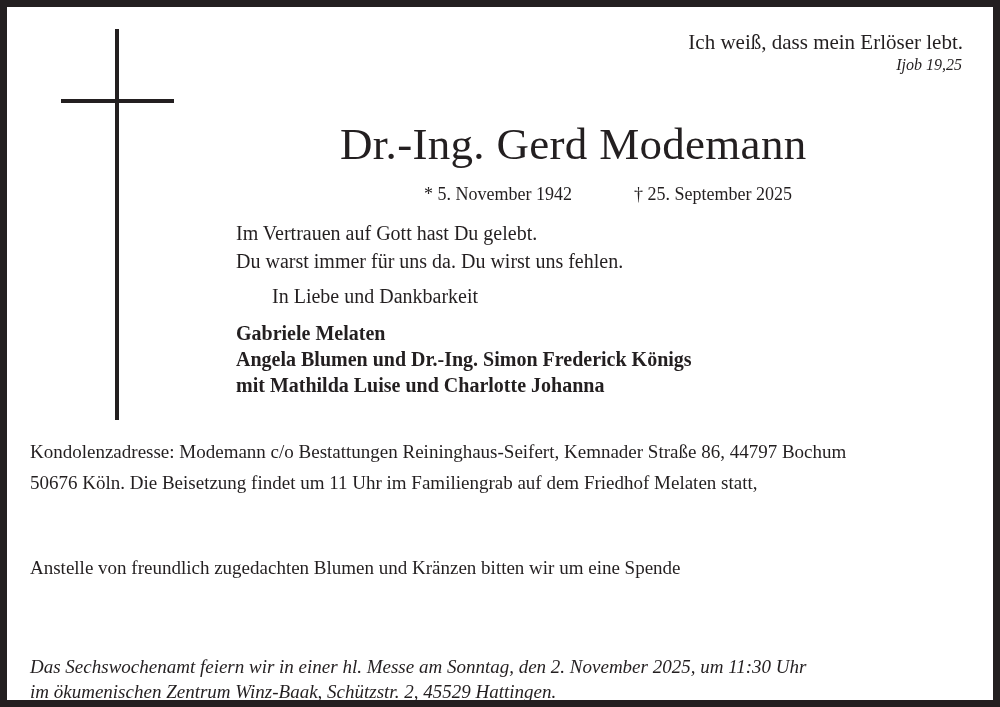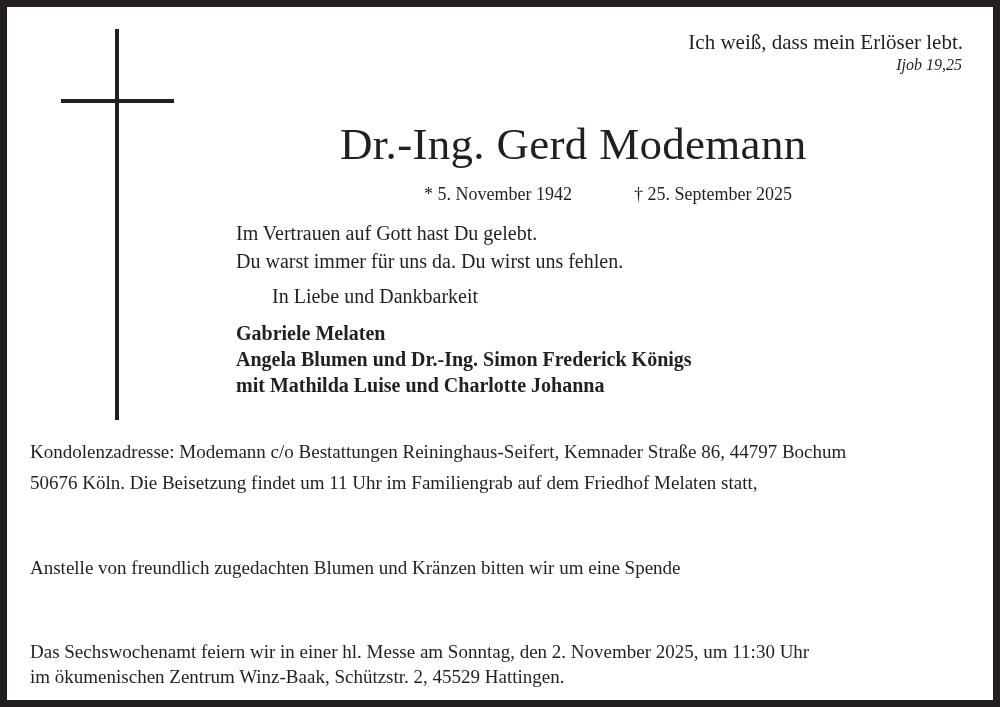--- a/index.html
+++ b/index.html
@@ -15,21 +15,21 @@
   .name { left:340px; top:118px; font-size:45px; font-weight:normal; letter-spacing:0.3px; }
   .born { left:424px; top:184px; font-size:18px; }
   .died { left:634px; top:184px; font-size:18px; }
   .poem { left:236px; top:219px; font-size:20px; line-height:28px; }
   .greeting { left:236px; top:285px; font-size:20px;margin-left:36px; }
   .family { left:236px; top:320px; font-size:20px; font-weight:bold; line-height:26px; }
   .body-block { left:30px; font-size:19px; line-height:25px; }
   .b1 { top:439px; }
   .b2 { top:470px; }
   .b3 { top:534px;margin-top:21px; }
-  .b4 { top:639px; }
+  .b4 { top:654px;font-style:italic; }
   .line { display:block; }
 </style>
 </head>
 <body>
 
 <div class="frame"></div>
 
 <div>
   <div class="cross-v"></div>
   <div class="cross-h"></div>

